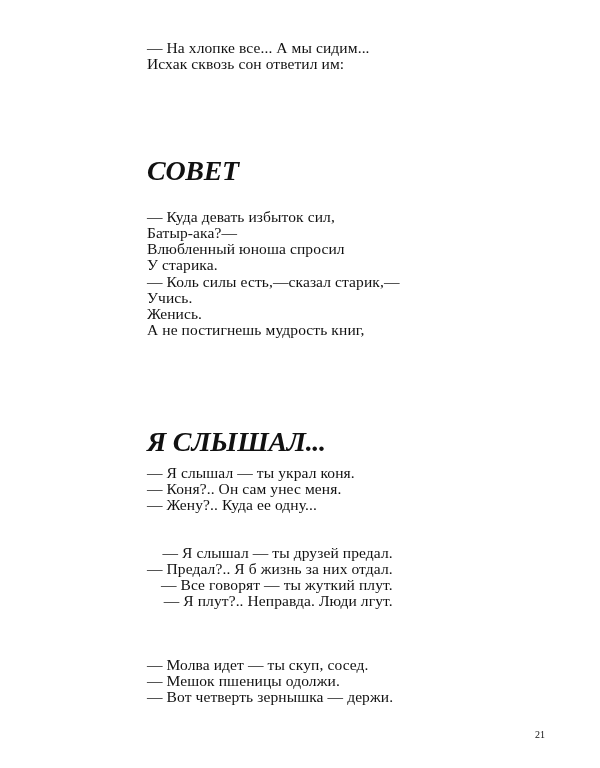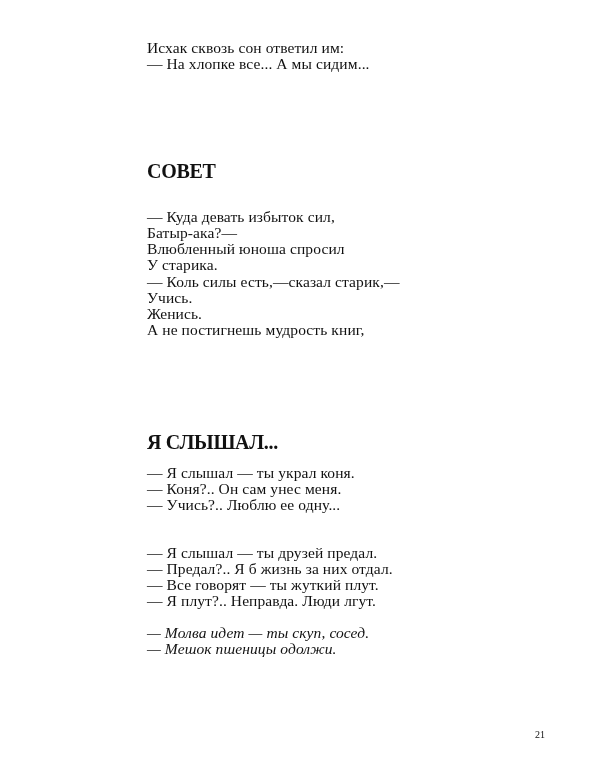--- a/index.html
+++ b/index.html
@@ -2,29 +2,29 @@
 <html><head>
 <meta charset="utf-8">
 <style>
   html, body { margin: 0; padding: 0; background: #ffffff; }
   body { width: 600px; height: 768px; position: relative; overflow: hidden;
          font-family: "Liberation Serif", "DejaVu Serif", serif; color: #111; }
   .block { position: absolute; left: 147px; }
   .line { font-size: 15.5px; line-height: 16px; white-space: pre; letter-spacing: 0.1px; }
   .heading { font-family: "Liberation Sans", "DejaVu Sans", sans-serif; font-weight: bold;
              font-size: 23px; line-height: 24px; letter-spacing: -0.3px; }
-  .heading.serifhead { font-family: "Liberation Serif", "DejaVu Serif", serif; font-size: 20px; }
+  .heading.serifhead { font-family: "Liberation Serif", "DejaVu Serif", serif; font-size: 28px; font-style: italic; }
   .page-number { position: absolute; left: 535px; top: 701px; font-size: 10px; margin-top: 28px; }
 </style>
 </head>
 <body>
 
 <div class="block" style="top:40px;">
+  <div class="line">— На хлопке все... А мы сидим...</div>
   <div class="line">Исхак сквозь сон ответил им:</div>
-  <div class="line">— На хлопке все... А мы сидим...</div>
 </div>
 
 <div class="block heading serifhead" style="top:159px;">СОВЕТ</div>
 
 <div class="block" style="top:209px;">
   <div class="line">— Куда девать избыток сил,</div>
   <div class="line">Батыр-ака?—</div>
   <div class="line">Влюбленный юноша спросил</div>
   <div class="line">У старика.</div>
 </div>
@@ -34,28 +34,29 @@
   <div class="line">Учись.</div>
   <div class="line">Женись.</div>
   <div class="line">А не постигнешь мудрость книг,</div>
 </div>
 
 <div class="block heading serifhead" style="top:430px;">Я СЛЫШАЛ...</div>
 
 <div class="block" style="top:465px;">
   <div class="line">— Я слышал — ты украл коня.</div>
   <div class="line">— Коня?.. Он сам унес меня.</div>
-  <div class="line">— Учись?.. Люблю ее одну...</div>
+  <div class="line">— Жену?.. Куда ее одну...</div>
 </div>
 
-<div class="block" style="top:545px;">
+<div class="block" style="top:545px;text-align:right;">
   <div class="line">— Я слышал — ты друзей предал.</div>
   <div class="line">— Предал?.. Я б жизнь за них отдал.</div>
   <div class="line">— Все говорят — ты жуткий плут.</div>
   <div class="line">— Я плут?.. Неправда. Люди лгут.</div>
 </div>
 
-<div class="block" style="top:625px;font-style:italic;">
+<div class="block" style="top:657px;">
   <div class="line">— Молва идет — ты скуп, сосед.</div>
   <div class="line">— Мешок пшеницы одолжи.</div>
+  <div class="line">— Вот четверть зернышка — держи.</div>
 </div>
 
 <div class="page-number">21</div>
 
 </body></html>

